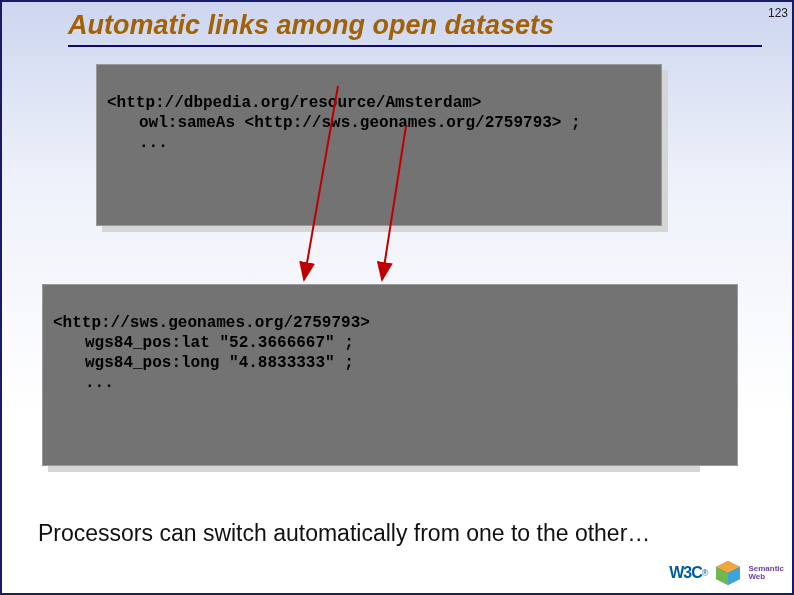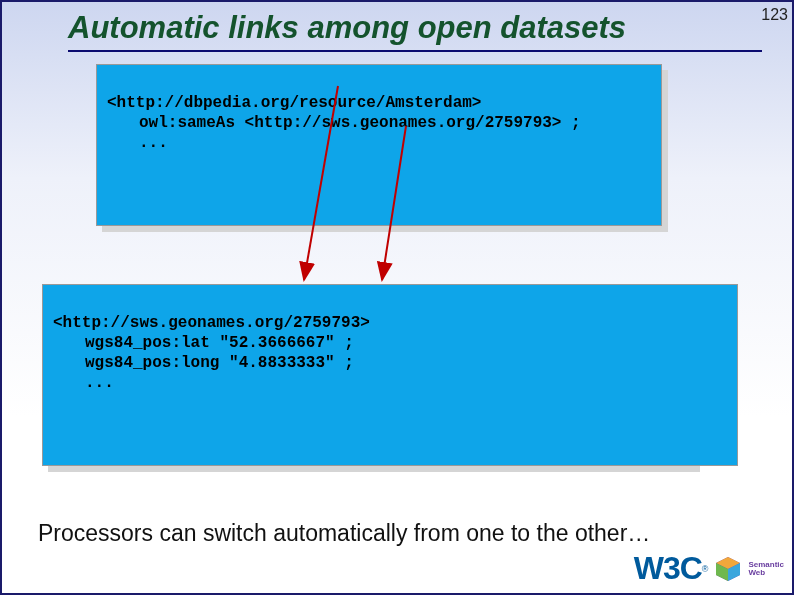--- a/index.html
+++ b/index.html
@@ -7,50 +7,50 @@
   body {
     font-family: Arial, Helvetica, sans-serif;
     background: linear-gradient(to bottom, #cdd6f0 0%, #eef1fa 30%, #ffffff 70%, #ffffff 100%);
     position: relative;
     border: 2px solid #1a1a6a;
   }
   .slide-number {
     position: absolute;
     top: 4px;
     right: 4px;
-    font-size: 16px;
+    font-size: 12px;
     color: #222;
   }
   .title {
     position: absolute;
     top: 8px;
     left: 66px;
     right: 30px;
     font-family: Verdana, Arial, sans-serif;
-    font-size: 31px;
+    font-size: 27px;
     font-weight: bold;
     font-style: italic;
-    color: #14532d;
+    color: #a16207;
     border-bottom: 2px solid #0b0b70;
     padding-bottom: 4px;
   }
   .codebox-wrap {
     position: absolute;
   }
   .codebox-shadow {
     position: absolute;
     top: 6px;
     left: 6px;
     right: -6px;
     bottom: -6px;
     background: #d5d5d5;
   }
   .codebox {
     position: relative;
-    background: #0ea5e9;
+    background: #737373;
     border: 1px solid #999;
     padding: 8px 10px;
     font-family: "Courier New", Courier, monospace;
     font-size: 16px;
     font-weight: bold;
     color: #000;
     line-height: 1.25;
     white-space: pre;
   }
   #codebox1-wrap { top: 62px; left: 94px; width: 566px; height: 162px; }
@@ -72,21 +72,21 @@
     right: 8px;
     display: flex;
     align-items: center;
     gap: 6px;
   }
   .w3c-logo {
     display: flex;
     align-items: center;
     font-family: Arial, sans-serif;
   }
-  .w3c-w { color: #005a9c; font-weight: bold; font-size: 32px; letter-spacing: -1px; }
+  .w3c-w { color: #005a9c; font-weight: bold; font-size: 16px; letter-spacing: -1px; }
   .w3c-r { color: #005a9c; font-size: 9px; vertical-align: top; }
   .sw-cube { width: 28px; height: 28px; position: relative; }
   .sw-cube svg { width: 28px; height: 28px; }
   .sw-text { font-size: 8px; color: #6a3fa0; font-weight: bold; line-height: 1; }
 </style>
 </head>
 <body>
 
 <div class="slide-number">123</div>
 

